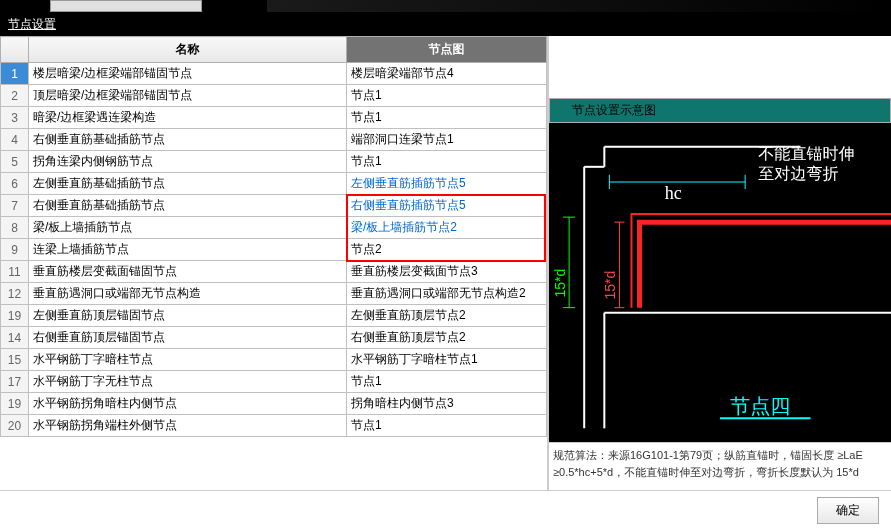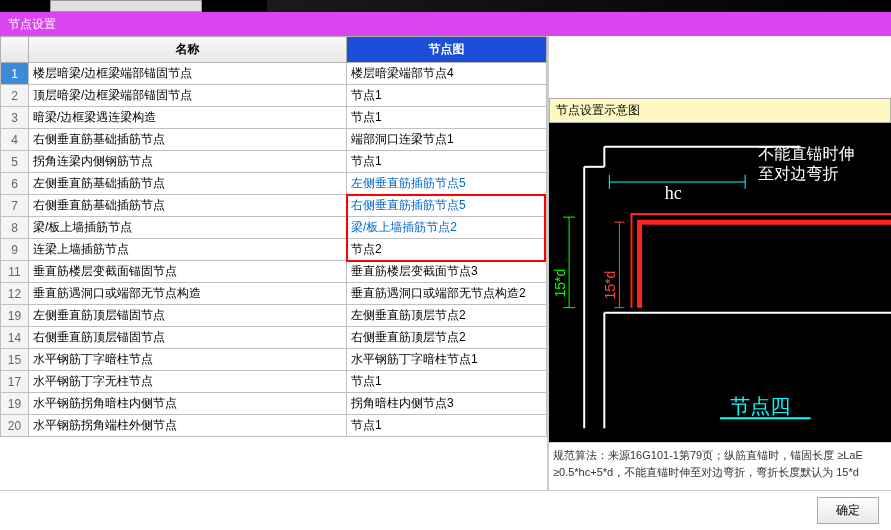--- a/index.html
+++ b/index.html
@@ -22,25 +22,26 @@
       position: absolute;
       left: 50px;
       top: 0;
       bottom: 0;
       width: 150px;
       background: #e0e0e0;
       border: 1px solid #999;
     }
     .title-bar {
       height: 24px;
-      background: #d946ef;
+      background: #000000;
       color: #fff;
       padding: 4px 8px;
       font-size: 12px;
       line-height: 16px;
+      text-decoration: underline;
     }
     .main-content {
       display: flex;
       height: 454px;
       background: #fff;
     }
     .table-area {
       width: 548px;
       border-right: 1px solid #ccc;
       overflow: hidden;
@@ -54,21 +55,21 @@
     th {
       background: linear-gradient(#f8f8f8, #e8e8e8);
       border: 1px solid #b0b0b0;
       padding: 4px;
       font-weight: bold;
       font-size: 12px;
       text-align: center;
     }
     th.col-num { width: 28px; }
     th.col-name { width: 318px; }
-    th.col-node { background: #1d4ed8; color: #fff; }
+    th.col-node { background: #737373; color: #fff; }
     td {
       border: 1px solid #c0c0c0;
       padding: 2px 4px;
       font-size: 12px;
       height: 21px;
       white-space: nowrap;
       overflow: hidden;
     }
     td.row-num {
       text-align: center;
@@ -91,23 +92,23 @@
     }
     .right-panel {
       flex: 1;
       display: flex;
       flex-direction: column;
       border-left: 1px solid #ccc;
     }
     .spacer-top { height: 62px; background: #fff; }
     .diagram-title {
       border: 1px solid #b0b0b0;
-      padding: 3px 6px;
-      font-size: 12px;
-      background: #fef9c3;
+      padding: 3px 22px;
+      font-size: 12px;
+      background: #0f766e;
     }
     .diagram {
       flex: 1;
       background: #000;
       position: relative;
       overflow: hidden;
     }
     .diagram svg { width: 100%; height: 100%; }
     .desc {
       padding: 4px 4px;

